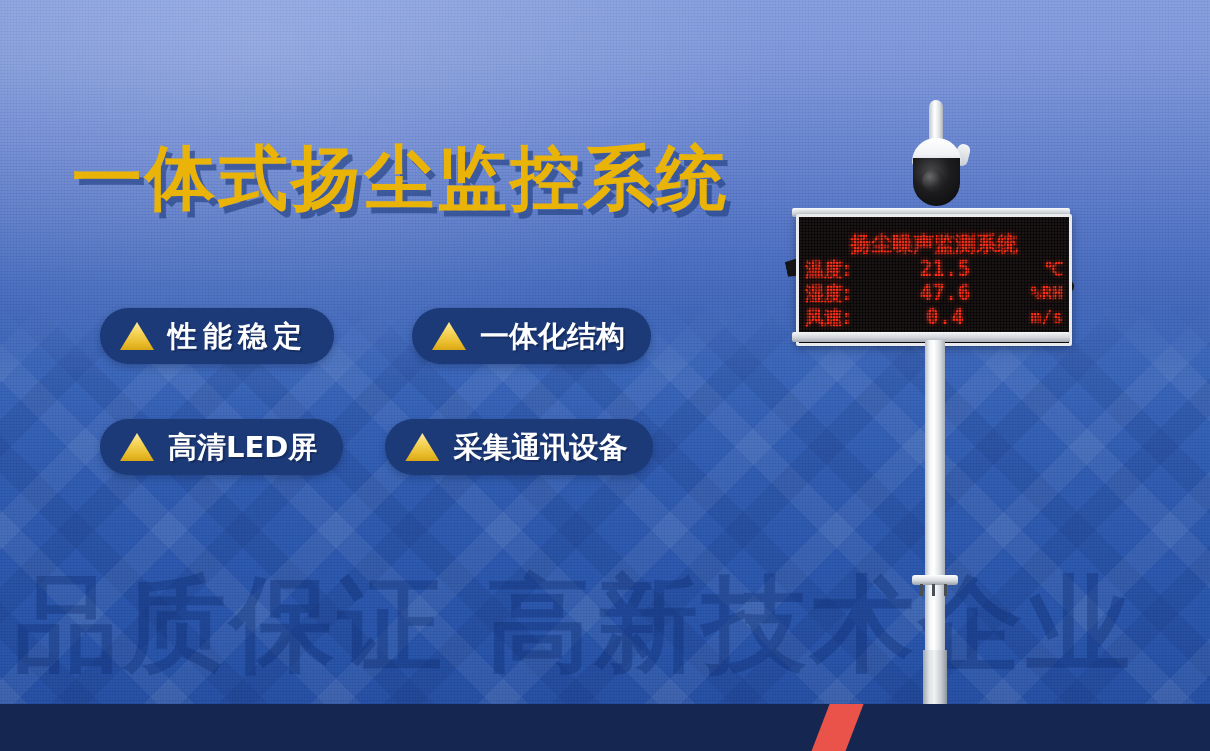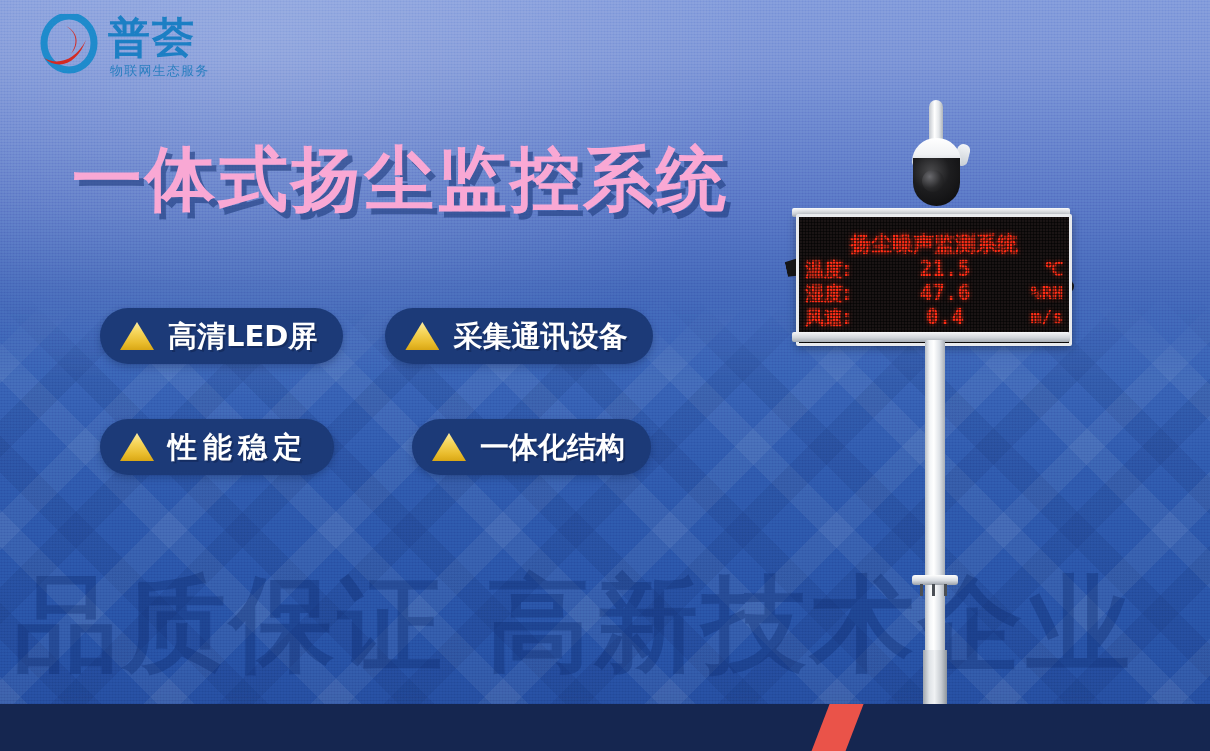--- a/index.html
+++ b/index.html
@@ -63,22 +63,22 @@
     font-family:"DejaVu Sans","Liberation Sans",sans-serif;
   }
   .logo-sub{
     font-size:13px;color:#2b7fc0;letter-spacing:1.2px;margin-top:2px;padding-left:2px;
     font-family:"DejaVu Sans","Liberation Sans",sans-serif;
   }
 
   
   .headline{
     position:absolute;left:72px;top:144px;
-    font-size:70px;font-weight:700;color:#f9a8d4;letter-spacing:3px;line-height:1;
-    font-family:Liberation Sans, sans-serif;
+    font-size:70px;font-weight:700;color:#eab308;letter-spacing:3px;line-height:1;
+    font-family:Liberation Serif, serif;
     text-shadow:5px 6px 0 rgba(33,62,128,.62);
     white-space:nowrap;
   }
 
   
   .badges{position:absolute;left:100px;top:308px;width:660px;}
   .badge-row{display:flex;align-items:center;margin-bottom:55px;}
   .badge{
     display:inline-flex;align-items:center;
     background:#1c3a78;border-radius:30px;
@@ -279,57 +279,44 @@
 
 <div class="stage">
 
   <div class="bg-base"></div>
   <div class="bg-chevrons"></div>
   <div class="bg-glow"></div>
   <div class="bg-noise"></div>
 
   <div class="watermark">品质保证 高新技术企业</div>
 
-  <div class="logo-wrap">
-    <div class="logo-mark">
-      <svg width="62" height="62" viewBox="0 0 62 62" aria-hidden="true">
-        <ellipse cx="31" cy="29" rx="25" ry="27" fill="none" stroke="#1f8bcc" stroke-width="7"></ellipse>
-        <path d="M6 44 C20 52 38 46 48 26 C40 48 22 58 6 44 Z" fill="#d42a22"></path>
-        <path d="M28 12 C40 18 42 30 33 40 C41 28 38 18 28 12 Z" fill="#d42a22"></path>
-      </svg>
+
+  <div class="headline">一体式扬尘监控系统</div>
+
+  <div class="badges">
+    <div class="badge-row">
+      <div class="badge spaced">
+        <span class="tri"></span>
+        <span class="btxt">性能稳定</span>
+      </div>
+      <div class="row-gap"></div>
+      <div class="badge">
+        <span class="tri"></span>
+        <span class="btxt">一体化结构</span>
+      </div>
     </div>
-    <div class="logo-text-block">
-      <div class="logo-title">普荟</div>
-      <div class="logo-sub">物联网生态服务</div>
-    </div>
-  </div>
-
-  <div class="headline">一体式扬尘监控系统</div>
-
-  <div class="badges">
     <div class="badge-row">
       <div class="badge">
         <span class="tri"></span>
         <span class="btxt">高清LED屏</span>
       </div>
       <div class="row2-gap"></div>
       <div class="badge">
         <span class="tri"></span>
         <span class="btxt">采集通讯设备</span>
-      </div>
-    </div>
-    <div class="badge-row">
-      <div class="badge spaced">
-        <span class="tri"></span>
-        <span class="btxt">性能稳定</span>
-      </div>
-      <div class="row-gap"></div>
-      <div class="badge">
-        <span class="tri"></span>
-        <span class="btxt">一体化结构</span>
       </div>
     </div>
   </div>
 
   <div class="station">
 
     <div class="cam-pole"></div>
     <div class="cam-arm"></div>
     <div class="cam-head"></div>
     <div class="cam-dome"></div>

